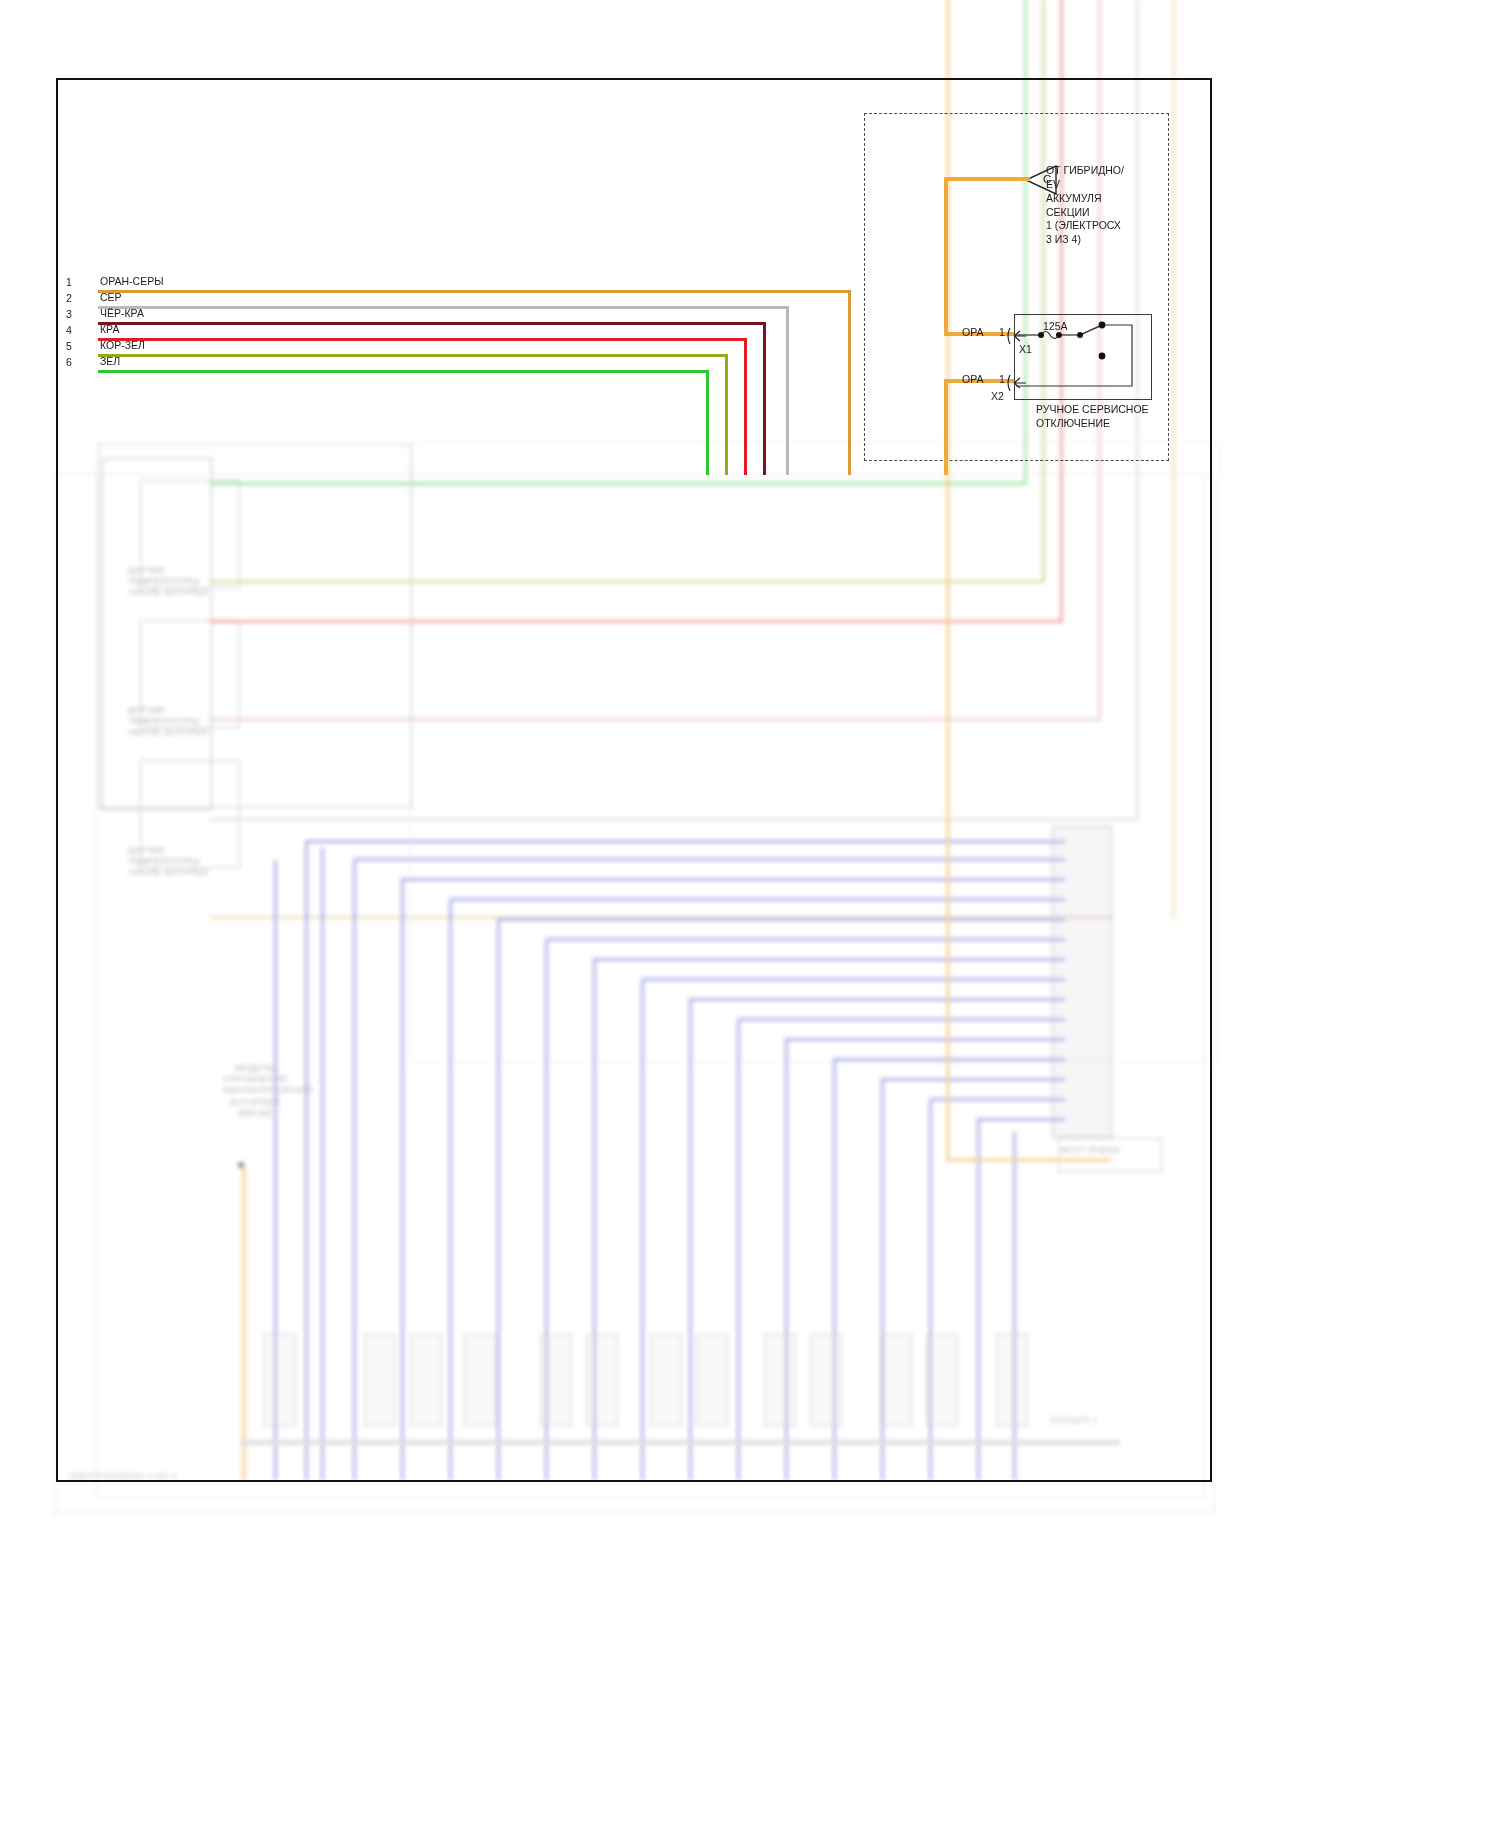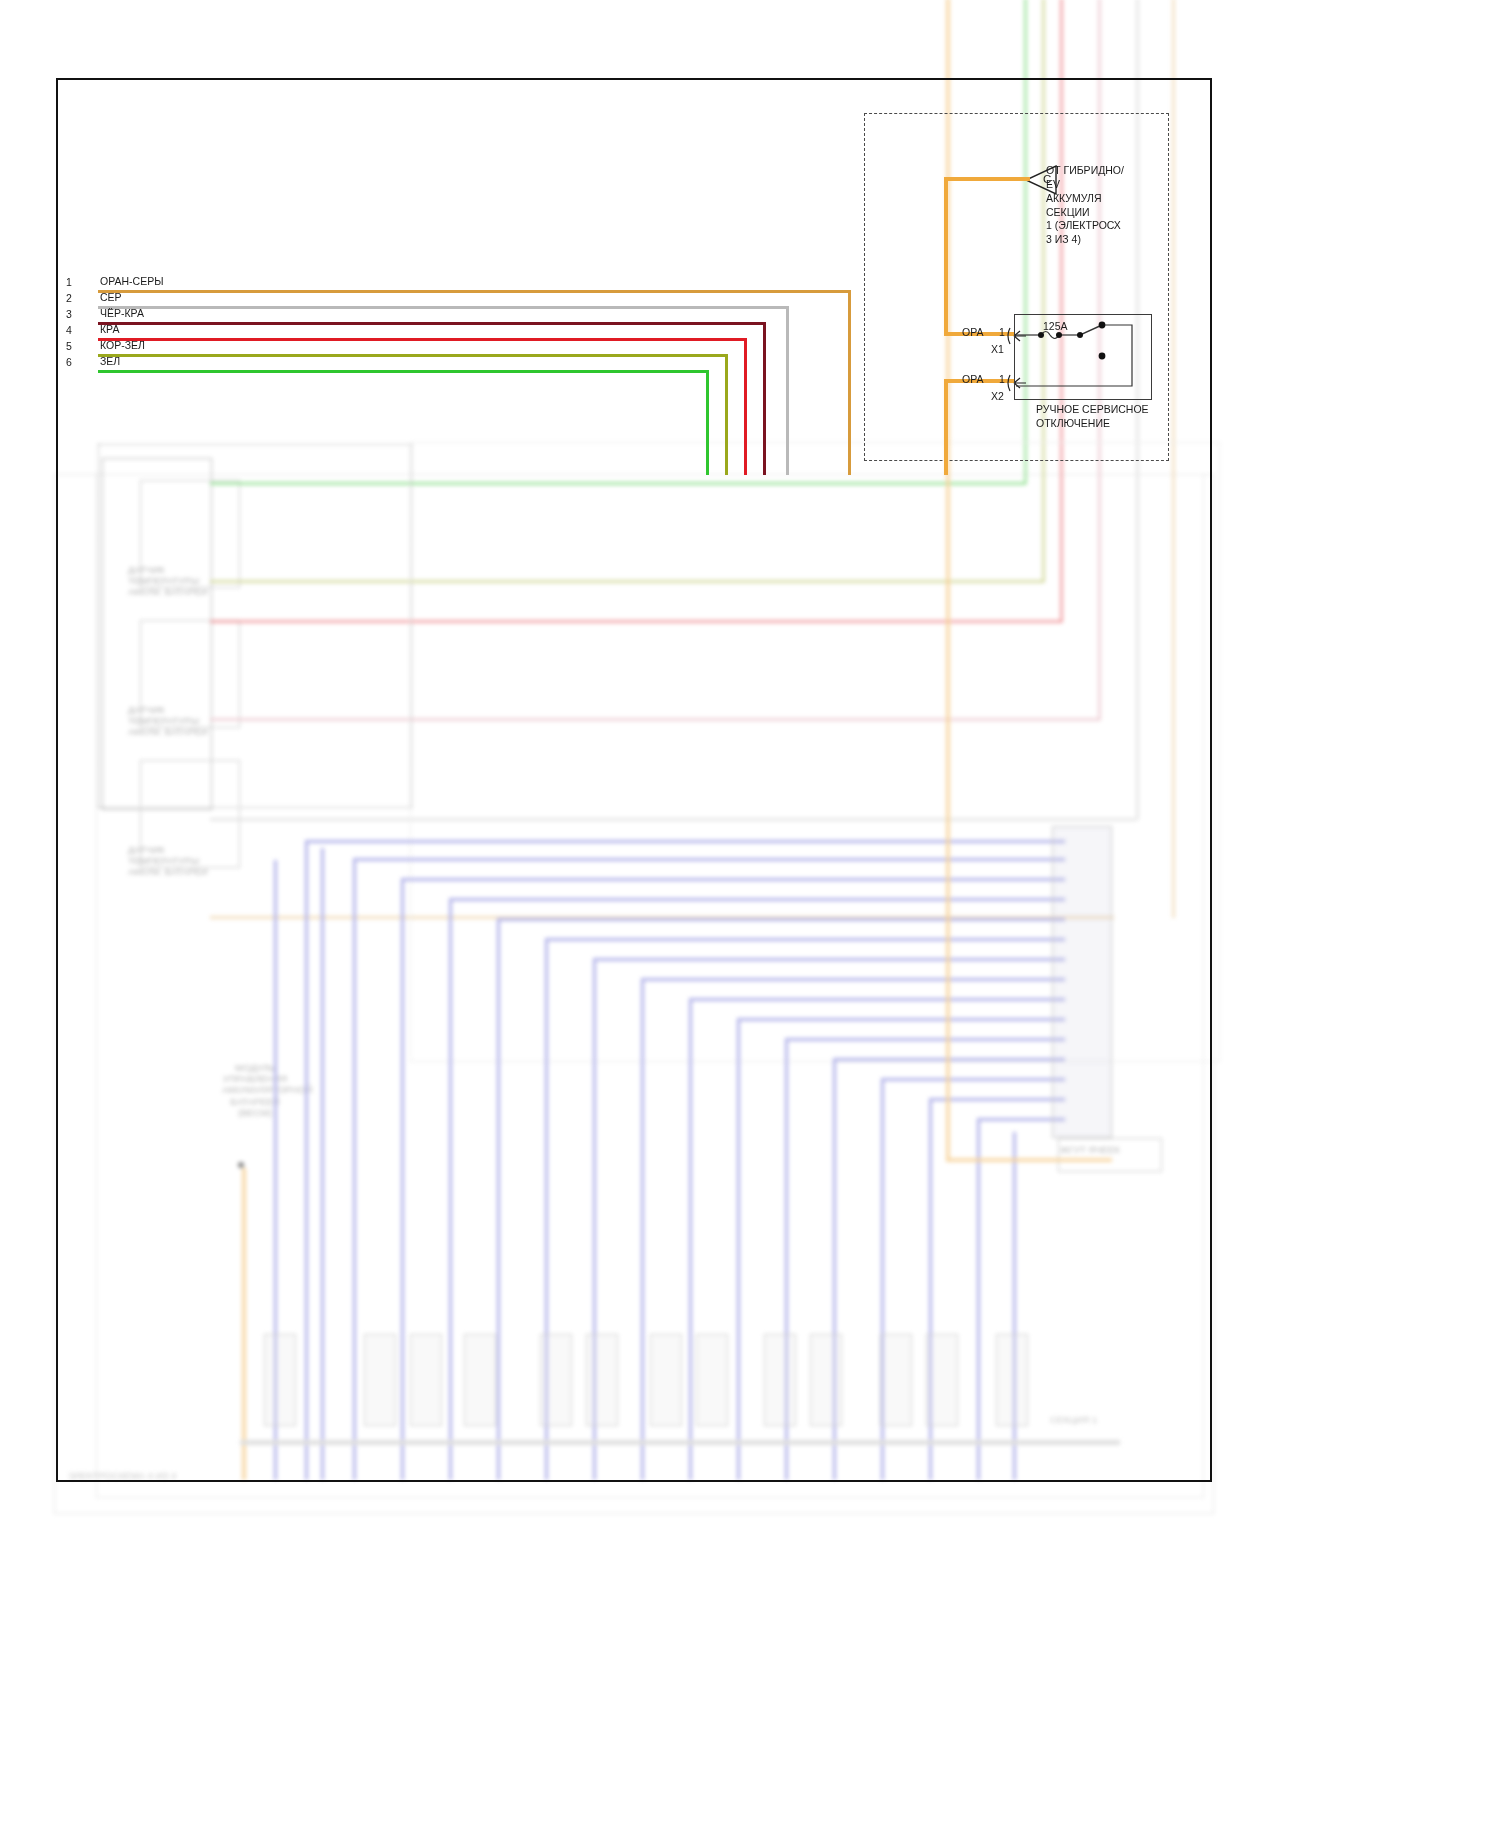--- a/index.html
+++ b/index.html
@@ -231,21 +231,21 @@
 
   <div class="wire hw c-ora" style="left:944px;top:177px;width:86px;height:4px;"></div>
   <div class="wire vw c-ora" style="left:944px;top:177px;height:159px;width:4px;"></div>
   <div class="wire hw c-ora" style="left:944px;top:332px;width:70px;height:4px;"></div>
 
   <div class="wire hw c-ora" style="left:944px;top:379px;width:70px;height:4px;"></div>
   <div class="wire vw c-ora" style="left:944px;top:379px;height:96px;width:4px;"></div>
 
   <div class="lbl t10" style="left:962px;top:326px;">ОРА</div>
   <div class="lbl t10" style="left:999px;top:326px;">1</div>
-  <div class="lbl t10" style="left:991px;top:343px;">X1</div>
+  <div class="lbl t10" style="left:1019px;top:343px;">X1</div>
   <svg class="conn" style="left:1006px;top:326px;" width="22" height="20" viewBox="0 0 22 20">
     <path d="M4,2 Q0,10 4,18" fill="none" stroke="#222" stroke-width="1.2"></path>
     <path d="M8,10 L20,10 M8,10 L14,5 M8,10 L14,15" fill="none" stroke="#222" stroke-width="1.2"></path>
   </svg>
 
   <div class="lbl t10" style="left:962px;top:373px;">ОРА</div>
   <div class="lbl t10" style="left:999px;top:373px;">1</div>
   <div class="lbl t10" style="left:991px;top:390px;">X2</div>
   <svg class="conn" style="left:1006px;top:373px;" width="22" height="20" viewBox="0 0 22 20">
     <path d="M4,2 Q0,10 4,18" fill="none" stroke="#222" stroke-width="1.2"></path>

